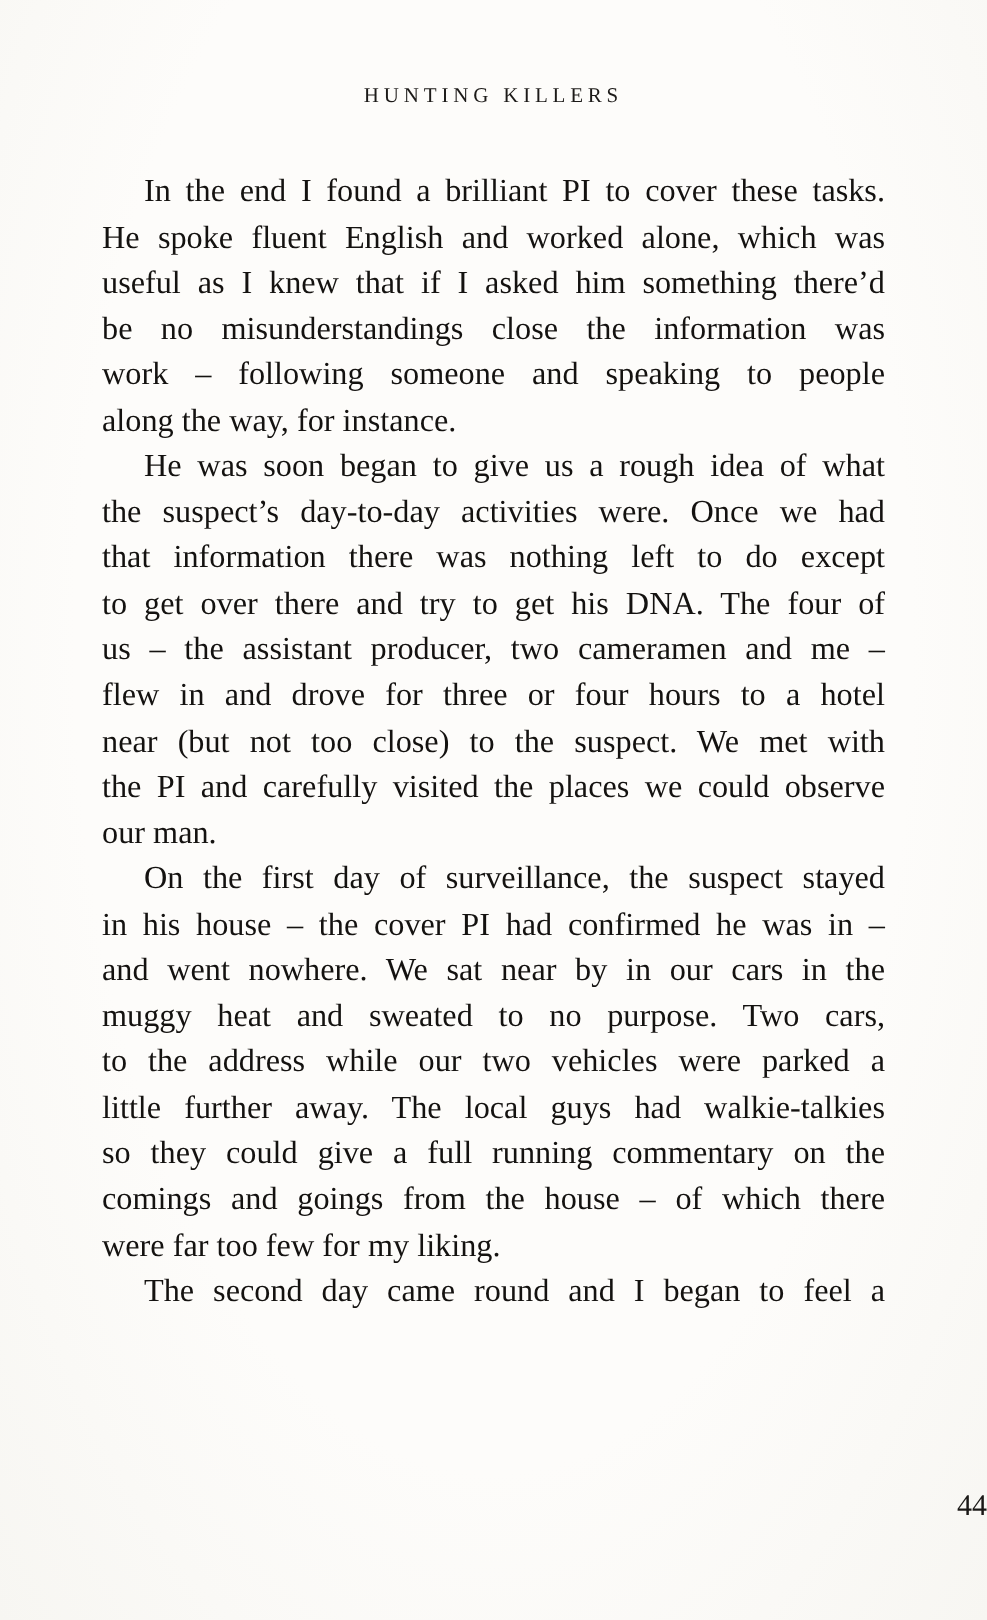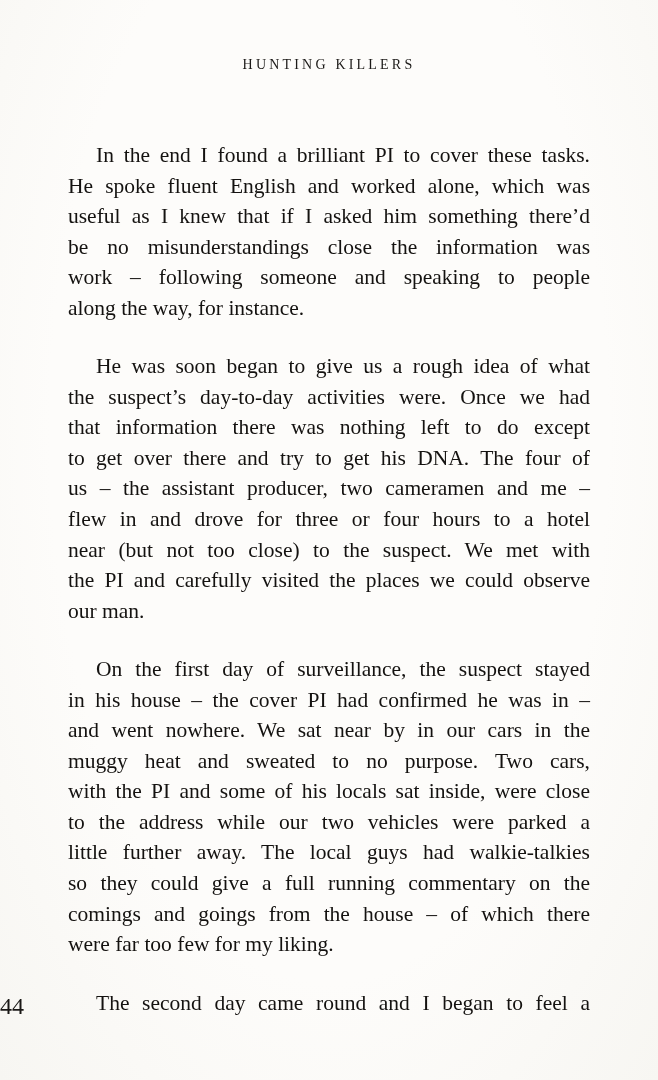--- a/index.html
+++ b/index.html
@@ -45,29 +45,28 @@
     text-align: justify;
     text-align-last: justify;
     white-space: normal;
     height: 30.55px;
   }
   .line.no-justify {
     text-align-last: left;
   }
   .line.indent {
     text-indent: 28px;
-    margin-top: 28px;
   }
   .page-number {
     position: absolute;
     top: 993px;
     left: 0;
     width: 100%;
-    text-align: left;
-    font-size: 24px;
+    text-align: right;
+    font-size: 20px;
     color: #1a1816;
   }
 </style>
 </head>
 <body>
 
 <div class="page">
   <div class="running-head">HUNTING KILLERS</div>
 
   <div class="body-text">
@@ -88,21 +87,20 @@
         <div class="line">flew in and drove for three or four hours to a hotel</div>
         <div class="line">near (but not too close) to the suspect. We met with</div>
         <div class="line">the PI and carefully visited the places we could observe</div>
         <div class="line no-justify">our man.</div>
       </div>
       <div class="paragraph">
         <div class="line indent">On the first day of surveillance, the suspect stayed</div>
         <div class="line">in his house – the cover PI had confirmed he was in –</div>
         <div class="line">and went nowhere. We sat near by in our cars in the</div>
         <div class="line">muggy heat and sweated to no purpose. Two cars,</div>
-        <div class="line">with the PI and some of his locals sat inside, were close</div>
         <div class="line">to the address while our two vehicles were parked a</div>
         <div class="line">little further away. The local guys had walkie-talkies</div>
         <div class="line">so they could give a full running commentary on the</div>
         <div class="line">comings and goings from the house – of which there</div>
         <div class="line no-justify">were far too few for my liking.</div>
       </div>
       <div class="paragraph">
         <div class="line indent">The second day came round and I began to feel a</div>
       </div>
     </div>

